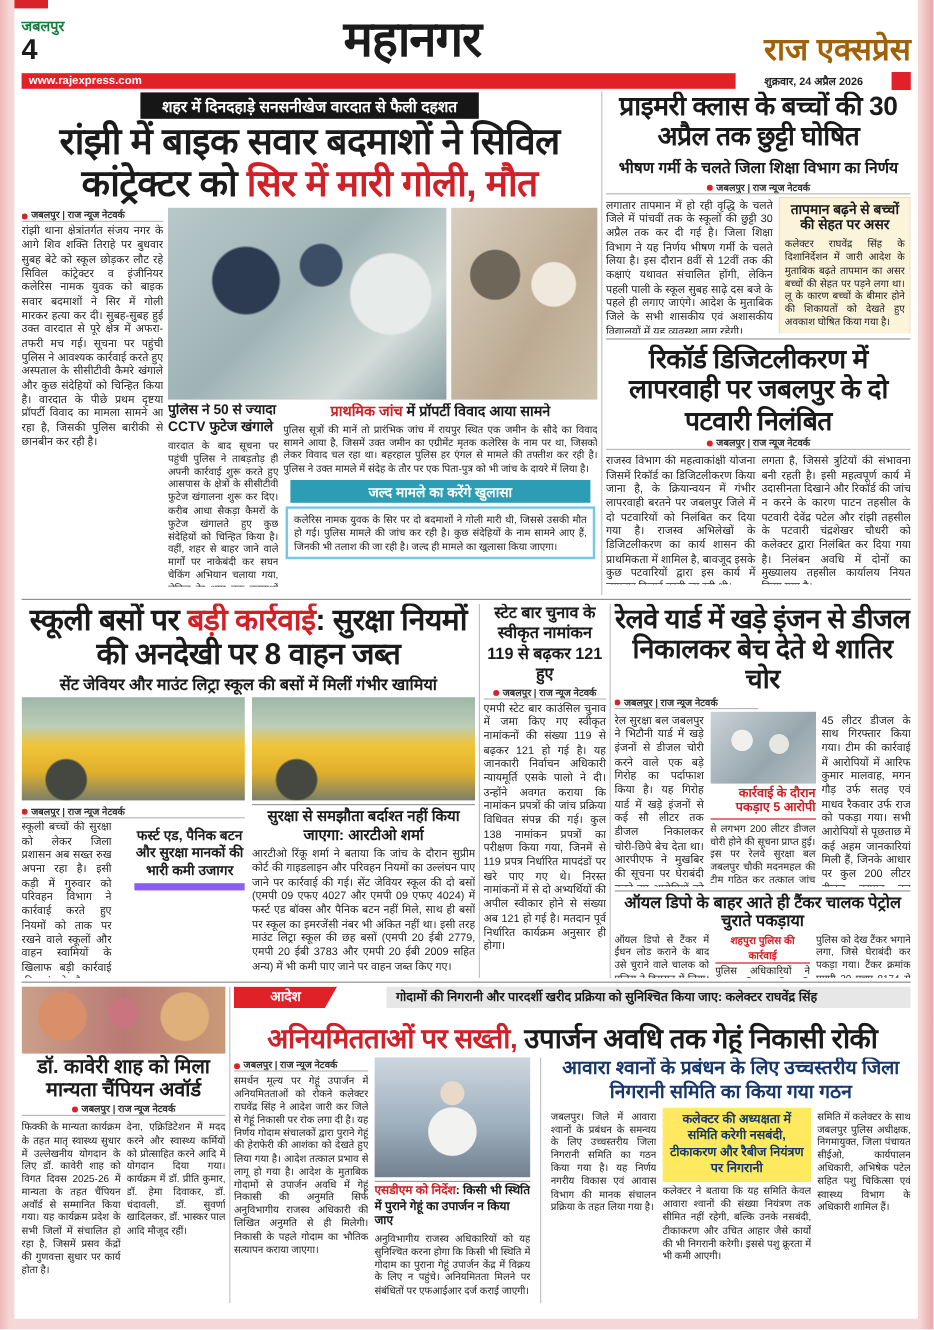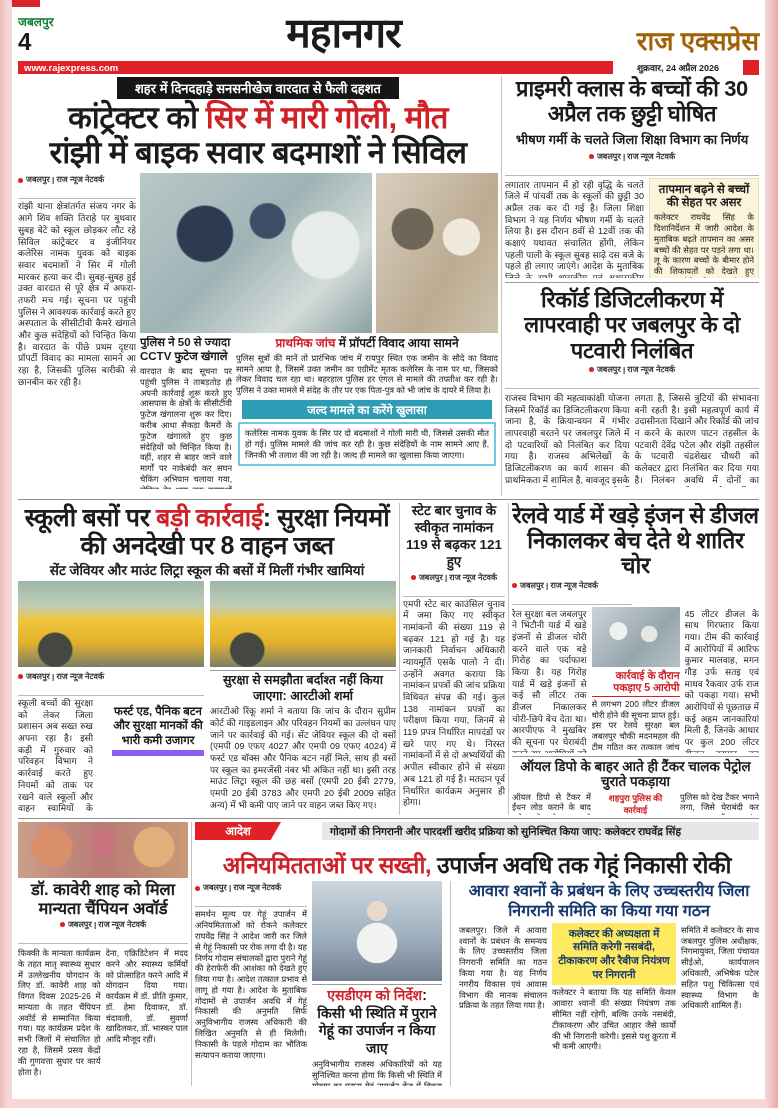--- a/index.html
+++ b/index.html
@@ -18,21 +18,21 @@
   .mh-bar-row{display:flex;align-items:center;height:18px;margin-top:4px;}
   .redbar{flex:1;background:#e02128;color:#fff;font-weight:bold;font-size:9.5px;height:13px;line-height:13px;padding-left:6px;}
   .date{width:130px;text-align:center;font-size:9px;font-weight:bold;color:#222;}
   .redsq{width:16px;height:15px;background:#e02128;}
   
   .band-sep{border:none;border-top:1.4px solid #8f8f8f;margin:3px 0;}
   .vr{width:1px;background:#c3c3c3;align-self:stretch;margin:0 3px;}
   .hrr{border:none;border-top:1px solid #9a9a9a;margin:4px 0;}
   .body{font-size:9px;line-height:1.3;text-align:justify;margin:2px 0 0 0;color:#1d1d1d;overflow:hidden;}
   .sm{font-size:8.3px;}
-  .byline{font-size:8px;font-weight:bold;color:#333;white-space:nowrap;overflow:hidden;border-bottom:1px solid #b9b9b9;padding-bottom:14px;margin-bottom:2px;}
+  .byline{font-size:8px;font-weight:bold;color:#333;white-space:nowrap;overflow:hidden;border-bottom:1px solid #b9b9b9;padding-bottom:0;margin-bottom:2px;}
   .byline .dot{display:inline-block;width:5px;height:5px;border-radius:50%;background:#d9232a;margin-right:3px;vertical-align:middle;}
   .c{text-align:center;}
   .red{color:#cf2127;}
   .photo{position:relative;overflow:hidden;background:#c9d2cf;}
   .ph-hospital{background:radial-gradient(circle at 28% 38%,#2c3a52 0 14%,transparent 15%),radial-gradient(circle at 55% 30%,#3c4e66 0 10%,transparent 11%),radial-gradient(circle at 80% 45%,#e7ebe9 0 16%,transparent 17%),linear-gradient(135deg,#b9c8c9,#9fb3b5 45%,#d3dcd9 75%,#8aa0a2);}
   .ph-police{background:radial-gradient(circle at 30% 35%,#6f665a 0 15%,transparent 16%),radial-gradient(circle at 70% 40%,#efe9dd 0 14%,transparent 15%),linear-gradient(120deg,#d9cfc0,#bcab92 60%,#cec2ab);}
   .ph-injured{background:radial-gradient(circle at 45% 35%,#f2ece2 0 18%,transparent 19%),radial-gradient(circle at 60% 60%,#b4443c 0 8%,transparent 9%),linear-gradient(135deg,#e8e3da,#cdbfae 60%,#b8a593);}
   .ph-bus{background:radial-gradient(circle at 20% 80%,#444840 0 10%,transparent 11%),linear-gradient(180deg,#9fb7a8 0,#bccdb8 28%,#f0c53a 46%,#e2b02b 72%,#7a7f6a 100%);}
   .ph-award{background:radial-gradient(circle at 20% 45%,#d98f6a 0 14%,transparent 15%),radial-gradient(circle at 50% 40%,#c9747f 0 13%,transparent 14%),radial-gradient(circle at 80% 45%,#e0b07a 0 14%,transparent 15%),linear-gradient(90deg,#caa08a,#b97a74 50%,#c99a78);}
   .ph-officer{background:radial-gradient(circle at 50% 30%,#e8d9c8 0 10%,transparent 11%),radial-gradient(circle at 50% 62%,#f2f2f0 0 22%,transparent 23%),linear-gradient(180deg,#cdd6de,#9fb0bf 55%,#72808f);}
@@ -103,21 +103,21 @@
   .award-cols .body{flex:1;}
   .botmain{flex:1;overflow:hidden;}
   .strip{display:flex;align-items:center;height:18px;margin-bottom:12px;gap:41px;}
   .tag{background:#e02128;color:#fff;font-weight:bold;font-size:11.5px;width:86px;text-align:center;line-height:18px;clip-path:polygon(0 0,100% 0,88% 100%,0 100%);}
   .striptext{flex:1;background:#e7e7e7;font-size:10.5px;font-weight:bold;line-height:18px;padding-left:8px;white-space:nowrap;overflow:hidden;}
   .botmain h2{margin:0;font-size:23px;line-height:1.15;text-align:center;letter-spacing:-0.4px;white-space:nowrap;overflow:hidden;}
   .bot-row{display:flex;gap:5px;margin-top:3px;overflow:hidden;height:208px;}
   .bot-a{flex:0 0 112px;overflow:hidden;}
   .bot-b{flex:0 0 130px;overflow:hidden;}
   .bot-b .photo{height:100px;margin-bottom:3px;}
-  .sdm-head{font-size:14px;font-weight:bold;line-height:1.25;text-align:center;border-top:1px solid #9a9a9a;padding-top:2px;}
+  .sdm-head{font-size:10px;font-weight:bold;line-height:1.25;border-top:1px solid #9a9a9a;padding-top:2px;}
   .dogs{flex:1;overflow:hidden;}
   .dogs h3{margin:0;font-size:16px;line-height:1.2;text-align:center;color:#16386e;}
   .dogs-row{display:flex;gap:5px;margin-top:3px;overflow:hidden;height:160px;}
   .dogs-c1{flex:0 0 88px;overflow:hidden;}
   .dogs-mid{flex:1;overflow:hidden;}
   .yellowbox{background:#ffe95e;color:#16386e;font-weight:bold;font-size:10.5px;line-height:1.3;text-align:center;padding:4px 5px;margin-bottom:2px;}
   .dogs-c3{flex:0 0 78px;overflow:hidden;}
 </style>
 </head>
 <body>
@@ -137,22 +137,22 @@
   <div class="mh-bar-row">
     <div class="redbar"><span>www.rajexpress.com</span></div>
     <div class="date">शुक्रवार, 24 अप्रैल 2026</div>
     <div class="redsq"></div>
   </div>
 
   <section class="band-top">
     <article class="lead">
       <div class="kicker"><span>शहर में दिनदहाड़े सनसनीखेज वारदात से फैली दहशत</span></div>
       <h1>
+        <div>रांझी में बाइक सवार बदमाशों ने सिविल</div>
         <div><span>कांट्रेक्टर को </span><span class="red">सिर में मारी गोली, मौत</span></div>
-        <div>रांझी में बाइक सवार बदमाशों ने सिविल</div>
       </h1>
       <div class="lead-content">
         <div class="lc1">
           <div class="byline"><span class="dot"></span><span>जबलपुर | राज न्यूज नेटवर्क</span></div>
           <p class="body">रांझी थाना क्षेत्रांतर्गत संजय नगर के आगे शिव शक्ति तिराहे पर बुधवार सुबह बेटे को स्कूल छोड़कर लौट रहे सिविल कांट्रेक्टर व इंजीनियर कलेरिस नामक युवक को बाइक सवार बदमाशों ने सिर में गोली मारकर हत्या कर दी। सुबह-सुबह हुई उक्त वारदात से पूरे क्षेत्र में अफरा-तफरी मच गई। सूचना पर पहुंची पुलिस ने आवश्यक कार्रवाई करते हुए अस्पताल के सीसीटीवी कैमरे खंगाले और कुछ संदेहियों को चिन्हित किया है। वारदात के पीछे प्रथम दृष्टया प्रॉपर्टी विवाद का मामला सामने आ रहा है, जिसकी पुलिस बारीकी से छानबीन कर रही है।</p>
         </div>
         <div class="lc-right">
           <div class="row-a">
             <div class="photo ph-hospital"></div>
             <div class="photo ph-police"></div>

